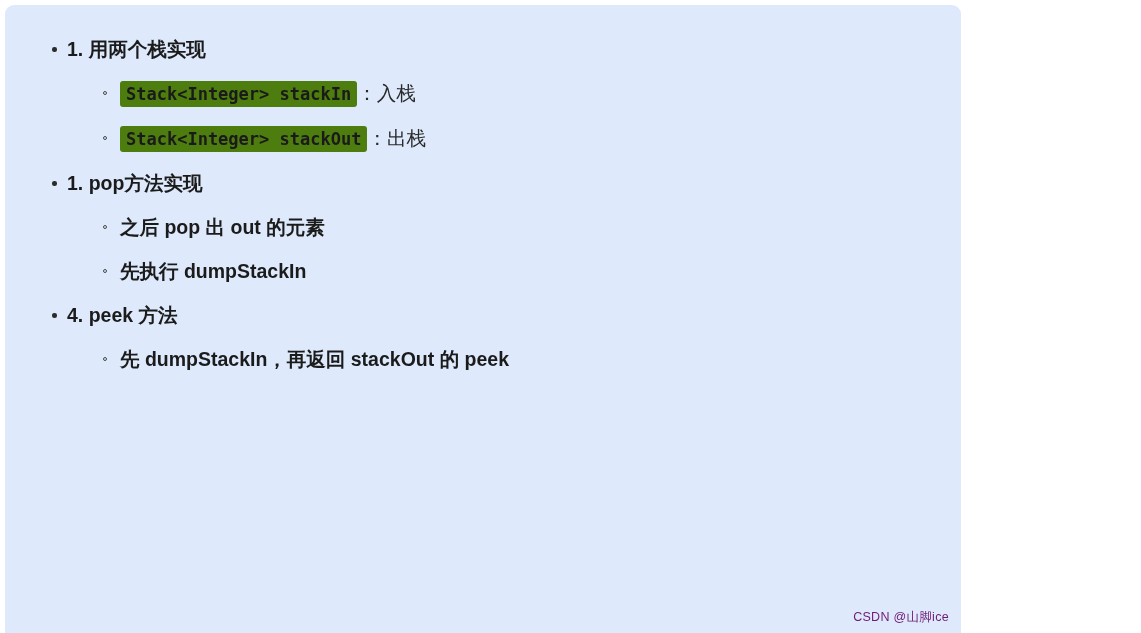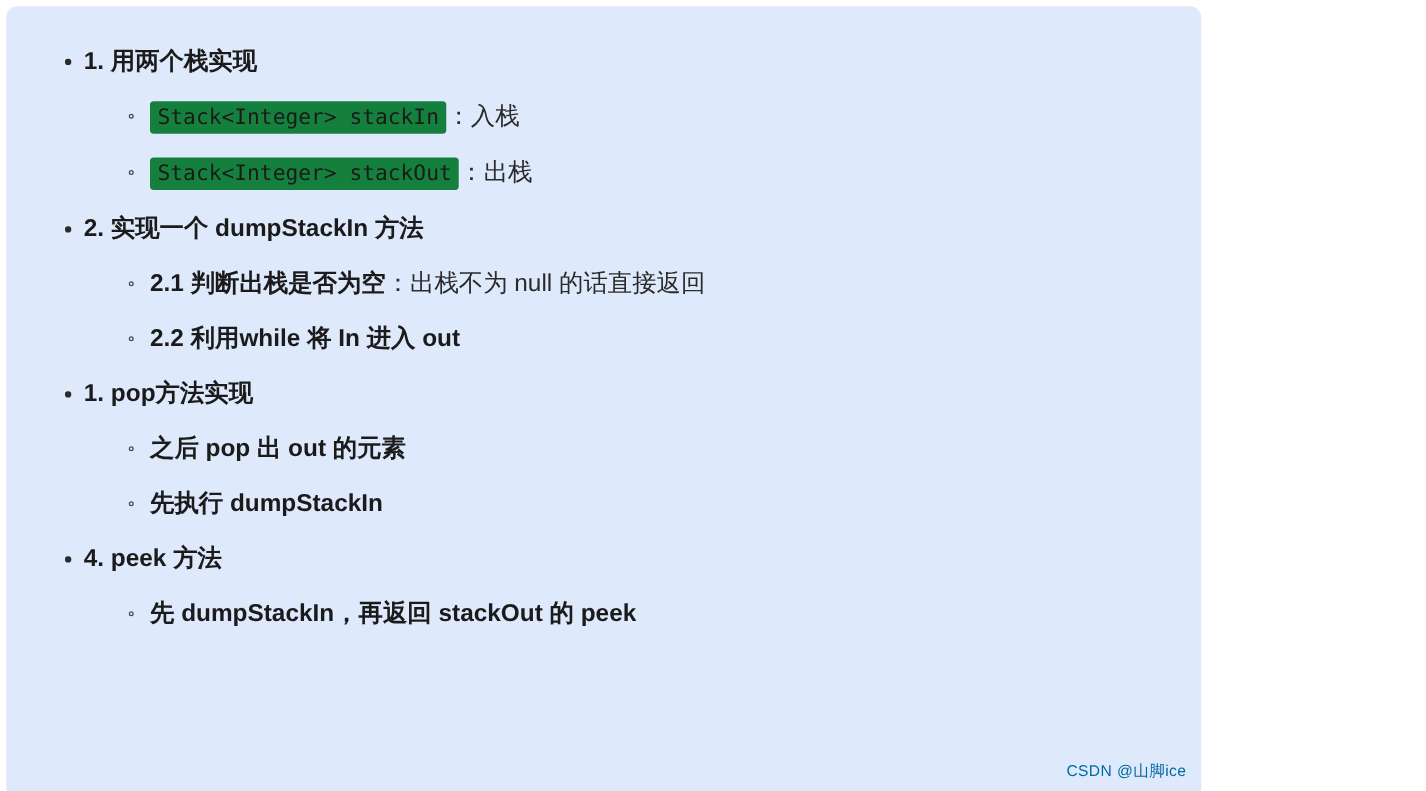--- a/index.html
+++ b/index.html
@@ -83,34 +83,34 @@
     border-radius: 50%;
     box-sizing: border-box;
   }
   .lvl2.bold { font-weight: bold; color: #1b1b1b; }
 
   .lead { font-weight: bold; color: #1b1b1b; }
   .tail { font-weight: normal; color: #2a2a2a; text-align: center; }
 
   code.inline {
     font-family: "DejaVu Sans Mono", "Liberation Mono", monospace;
-    font-weight: normal;
+    font-weight: bold;
     font-size: 17px;
-    background: #15803d;
+    background: #4d7c0f;
     color: #1a1a1a;
     padding: 3px 6px;
     border-radius: 3px;
   }
 
   #watermark {
     position: absolute;
     right: 12px;
     bottom: 7px;
     font-size: 12.5px;
-    color: #0369a1;
+    color: #701a75;
     letter-spacing: .3px;
     white-space: nowrap;
   }
 </style>
 </head>
 <body>
 
 <div id="note-panel">
   <ul class="outline">
 
@@ -122,34 +122,20 @@
           <span class="ring"></span>
           <code class="inline">Stack&lt;Integer&gt; stackIn</code><span class="tail">：入栈</span>
         </li>
         <li class="lvl2">
           <span class="ring"></span>
           <code class="inline">Stack&lt;Integer&gt; stackOut</code><span class="tail">：出栈</span>
         </li>
       </ul>
     </li>
 
-    <li class="lvl1">
-      <span class="disc"></span>
-      <span>2. 实现一个 dumpStackIn 方法</span>
-      <ul class="sublist">
-        <li class="lvl2">
-          <span class="ring"></span>
-          <span class="lead">2.1 判断出栈是否为空</span><span class="tail">：出栈不为 null 的话直接返回</span>
-        </li>
-        <li class="lvl2 bold">
-          <span class="ring"></span>
-          <span>2.2 利用while 将 In 进入 out</span>
-        </li>
-      </ul>
-    </li>
 
 
     <li class="lvl1">
       <span class="disc"></span>
       <span>1. pop方法实现</span>
       <ul class="sublist">
         <li class="lvl2 bold">
           <span class="ring"></span>
           <span>之后 pop 出 out 的元素</span>
         </li>

